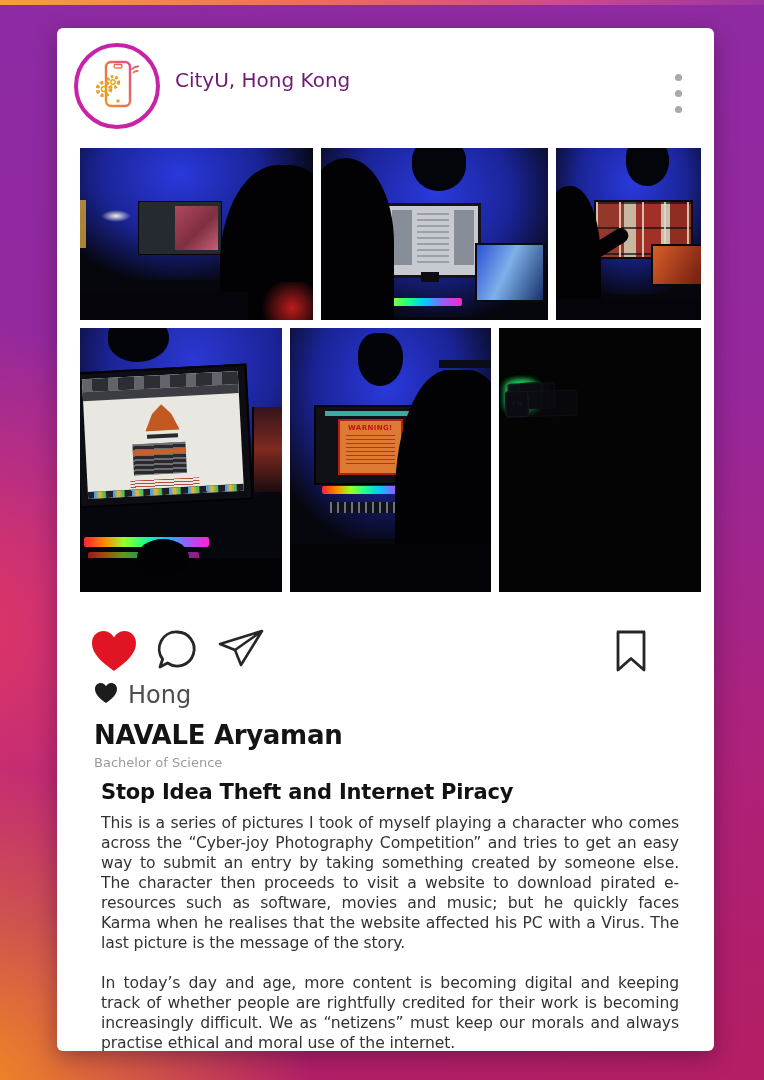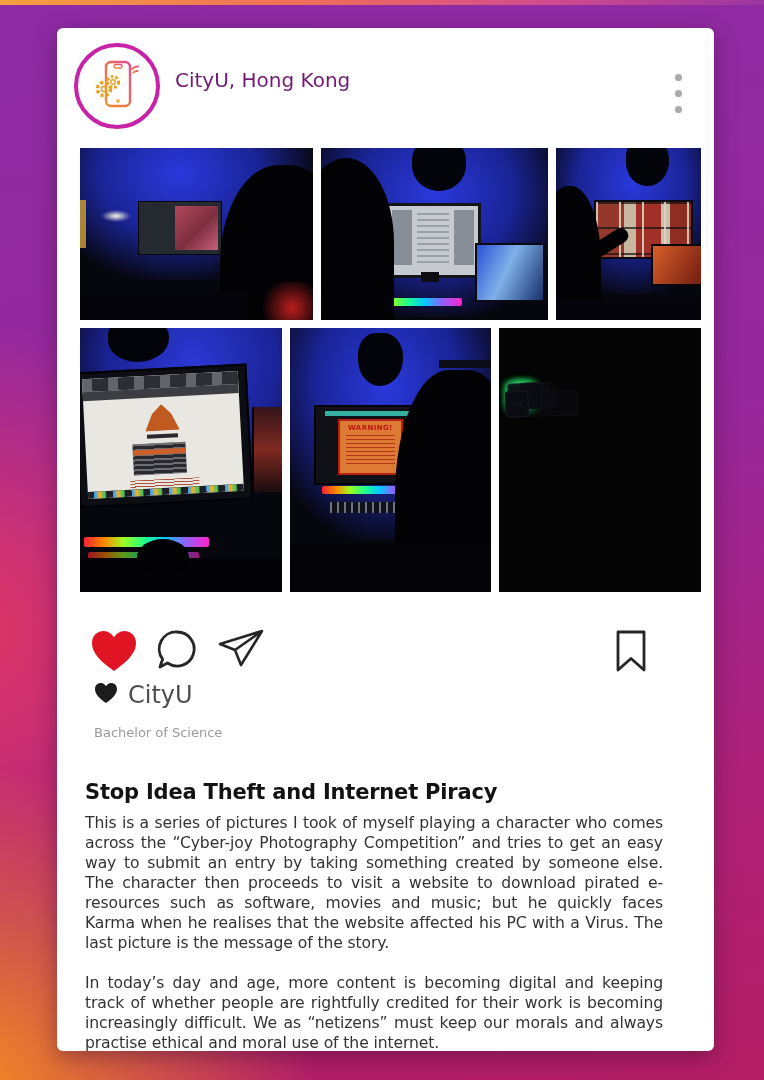--- a/index.html
+++ b/index.html
@@ -124,21 +124,21 @@
   .actions{position:absolute;left:33px;top:598px;width:591px;height:50px;display:flex;align-items:center;gap:17px;}
   .aicon{cursor:pointer;display:flex;align-items:center;}
   .save{margin-left:auto;margin-right:32px;}
   .likes-row{position:absolute;left:37px;top:653px;display:flex;align-items:center;gap:10px;cursor:pointer;}
   .likes-count{font-size:25px;font-weight:bold;color:#1c1c1c;letter-spacing:-0.5px;}
   .likes-label{font-size:24px;color:#4d4d4d;font-weight:500;}
   
   .author{position:absolute;left:37px;top:692px;}
   .author-name{font-size:26px;font-weight:bold;color:#141414;letter-spacing:-0.3px;}
   .author-degree{font-size:13px;color:#9a9a9a;margin-top:5px;}
-  .caption{position:absolute;left:28px;top:752px;width:578px;}
+  .caption{position:absolute;left:44px;top:752px;width:578px;}
   .caption-title{font-size:21px;font-weight:bold;color:#121212;letter-spacing:-0.2px;}
   .caption-body{margin-top:9px;font-size:15.6px;line-height:20px;color:#333333;text-align:justify;letter-spacing:-0.1px;}
   .caption-body p{margin:0 0 20px 0;}
 </style>
 </head>
 <body>
 
 <div class="top-strip"></div>
 
 <div class="card">
@@ -344,24 +344,25 @@
         </svg>
     </span>
   </div>
 
   <div class="likes-row">
     <span>
       <svg width="24" height="22" viewBox="0 0 48 44">
           <path d="M24 42 C10 32 2 24 2 14 C2 6 8 2 13.5 2 C18.5 2 22 5 24 8.5 C26 5 29.5 2 34.5 2 C40 2 46 6 46 14 C46 24 38 32 24 42 Z" fill="#1c1c1c"></path>
         </svg>
     </span>
-    <span class="likes-label">CityU</span>
+    <span class="likes-label">Hong</span>
   </div>
 
   <div class="author">
+    <div class="author-name">NAVALE Aryaman</div>
     <div class="author-degree">Bachelor of Science</div>
   </div>
 
   <div class="caption">
     <div class="caption-title">Stop Idea Theft and Internet Piracy</div>
     <div class="caption-body">
       <p>This is a series of pictures I took of myself playing a character who comes across the “Cyber-joy Photography Competition” and tries to get an easy way to submit an entry by taking something created by someone else. The character then proceeds to visit a website to download pirated e-resources such as software, movies and music; but he quickly faces Karma when he realises that the website affected his PC with a Virus. The last picture is the message of the story.</p>
       <p>In today’s day and age, more content is becoming digital and keeping track of whether people are rightfully credited for their work is becoming increasingly difficult. We as “netizens” must keep our morals and always practise ethical and moral use of the internet.</p>
     </div>
   </div>

